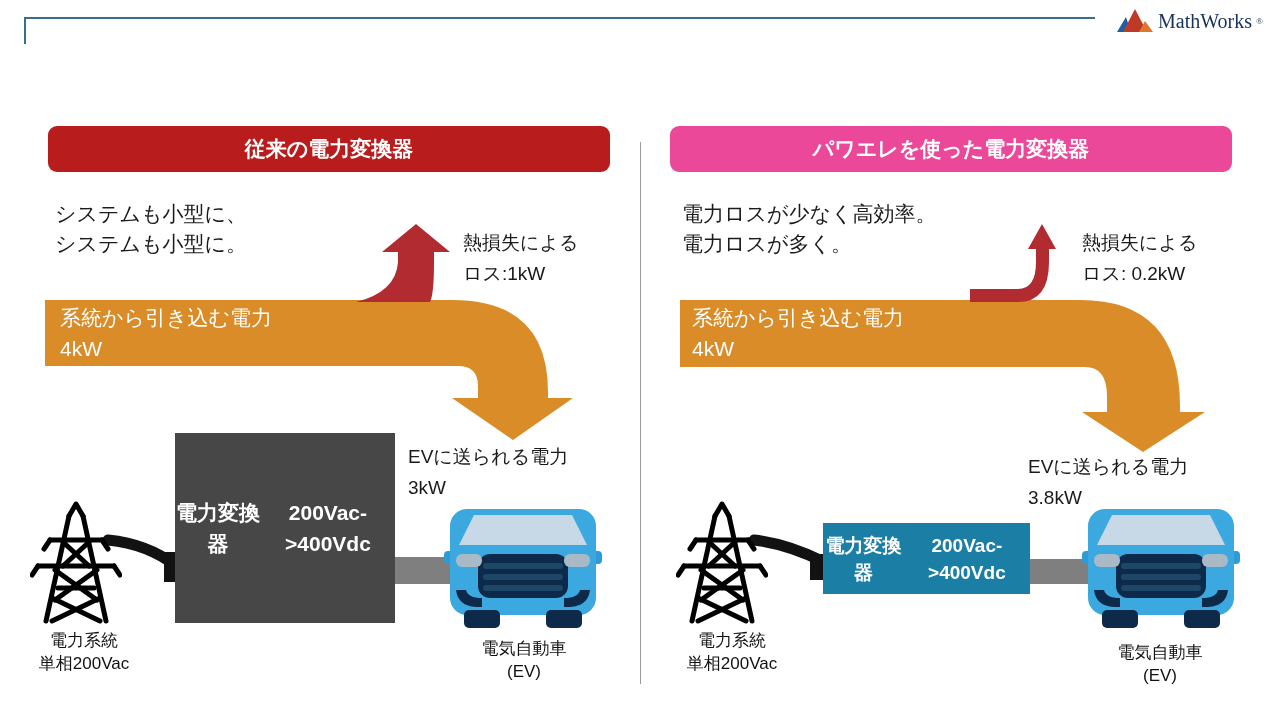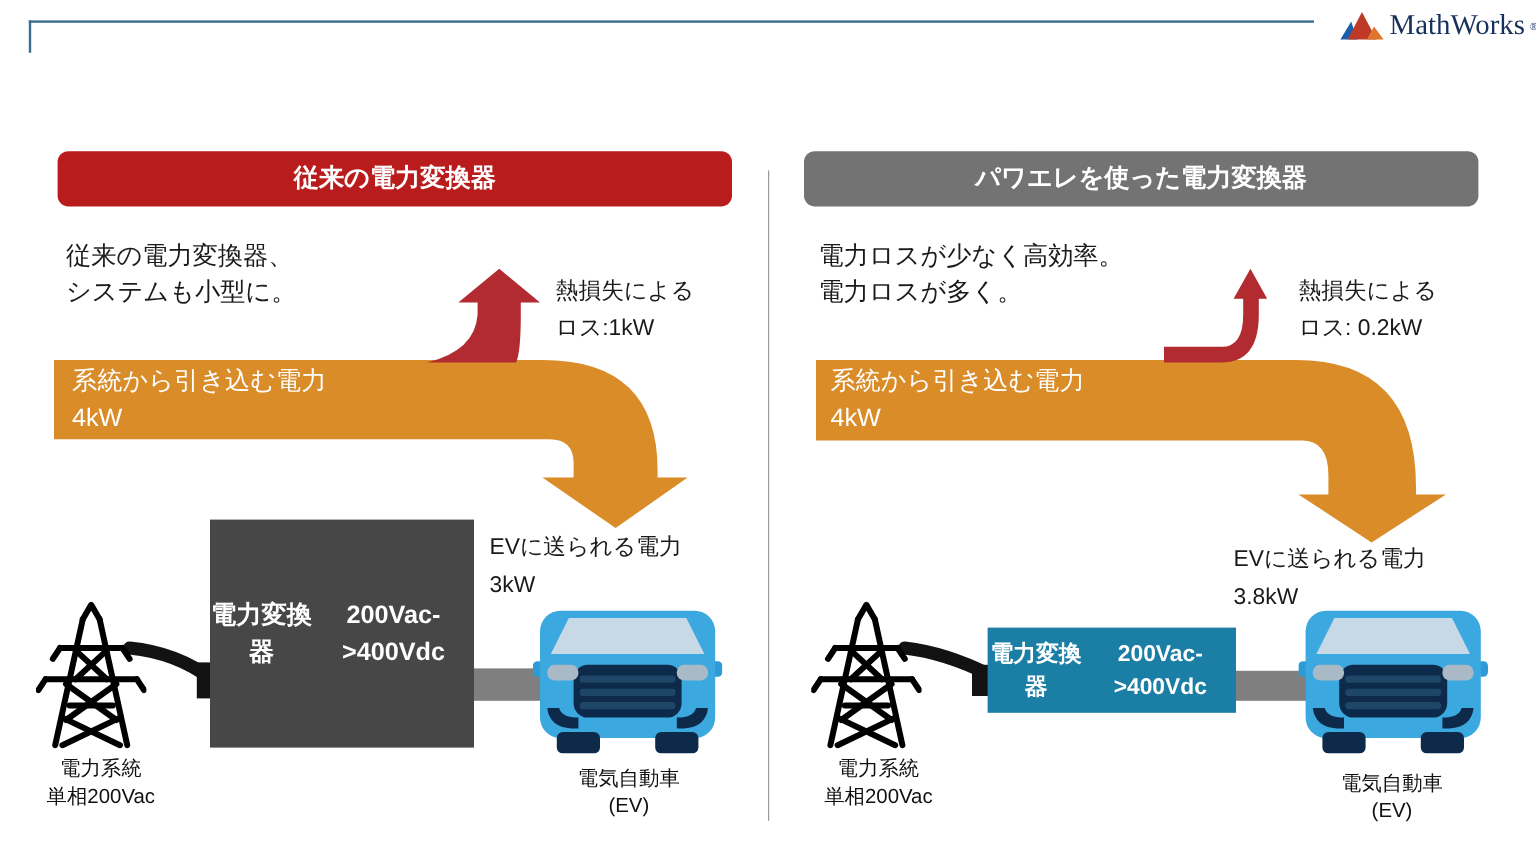--- a/index.html
+++ b/index.html
@@ -2,27 +2,27 @@
 <html><head>
 <meta charset="utf-8">
 <style>
   html,body{margin:0;padding:0;background:#ffffff;}
   .slide{position:relative;width:1280px;height:720px;background:#ffffff;overflow:hidden;
          font-family:"Liberation Sans",sans-serif;color:#1a1a1a;}
   .abs{position:absolute;}
   .top-rule{left:24px;top:17px;width:1069px;height:25px;
             border-top:2px solid #3A6E90;border-left:2px solid #3A6E90;}
   .logo{left:1116px;top:8px;display:flex;align-items:center;gap:4px;}
-  .logo-text{font-family:"Liberation Serif",serif;font-size:24px;color:#16325C;}
+  .logo-text{font-family:"Liberation Serif",serif;font-size:20px;color:#16325C;}
   .logo-reg{font-family:"Liberation Serif",serif;font-size:9px;color:#16325C;vertical-align:super;}
   .divider{left:640px;top:142px;width:1px;height:542px;background:#9a9a9a;}
   .panel-header{height:46px;width:562px;border-radius:9px;color:#ffffff;
                 font-size:21px;font-weight:bold;text-align:center;line-height:46px;z-index:3;}
   .hdr-gray{left:48px;top:126px;background:#b91c1c;}
-  .hdr-blue{left:670px;top:126px;background:#737373;}
+  .hdr-blue{left:670px;top:126px;background:#ec4899;}
   .desc{font-size:21px;line-height:30px;color:#1b1b1b;z-index:3;}
   .flow-svg{left:0;top:0;z-index:1;}
   .bar-label{color:#ffffff;font-size:21px;line-height:31px;z-index:2;}
   .loss-label,.ev-power-label{font-size:19px;line-height:31px;z-index:2;}
   .converter{display:flex;flex-direction:row;align-items:center;justify-content:center;
              color:#ffffff;font-weight:bold;text-align:center;z-index:2;}
   .conv-gray{left:175px;top:433px;width:220px;height:190px;background:#474747;font-size:21px;line-height:31px;}
   .conv-teal{left:823px;top:523px;width:207px;height:71px;background:#1B7EA5;font-size:19px;line-height:27px;}
   .icon-layer{z-index:2;}
   .small-label{font-size:17px;line-height:23px;text-align:center;z-index:3;color:#111;}
@@ -61,21 +61,21 @@
     <path d="M754,540 Q788,544 824,562" stroke="#121212" stroke-width="11" fill="none" stroke-linecap="round"></path>
     <rect x="810" y="554" width="16" height="26" fill="#121212"></rect>
 
     <rect x="393" y="557" width="58" height="27" fill="#7f7f7f"></rect>
     <rect x="1028" y="559" width="62" height="25" fill="#7f7f7f"></rect>
   </svg>
 
   <div class="abs panel-header hdr-gray">従来の電力変換器</div>
 
   <div class="abs desc" style="left:55px;top:199px;">
-    <div>従来の電力変換器、</div>
+    <div>システムも小型に、</div>
     <div>システムも小型に。</div>
   </div>
 
   <div class="abs bar-label" style="left:60px;top:302px;">
     <div>系統から引き込む電力</div>
     <div>4kW</div>
   </div>
 
   <div class="abs loss-label" style="left:463px;top:227px;">
     <div>熱損失による</div>

